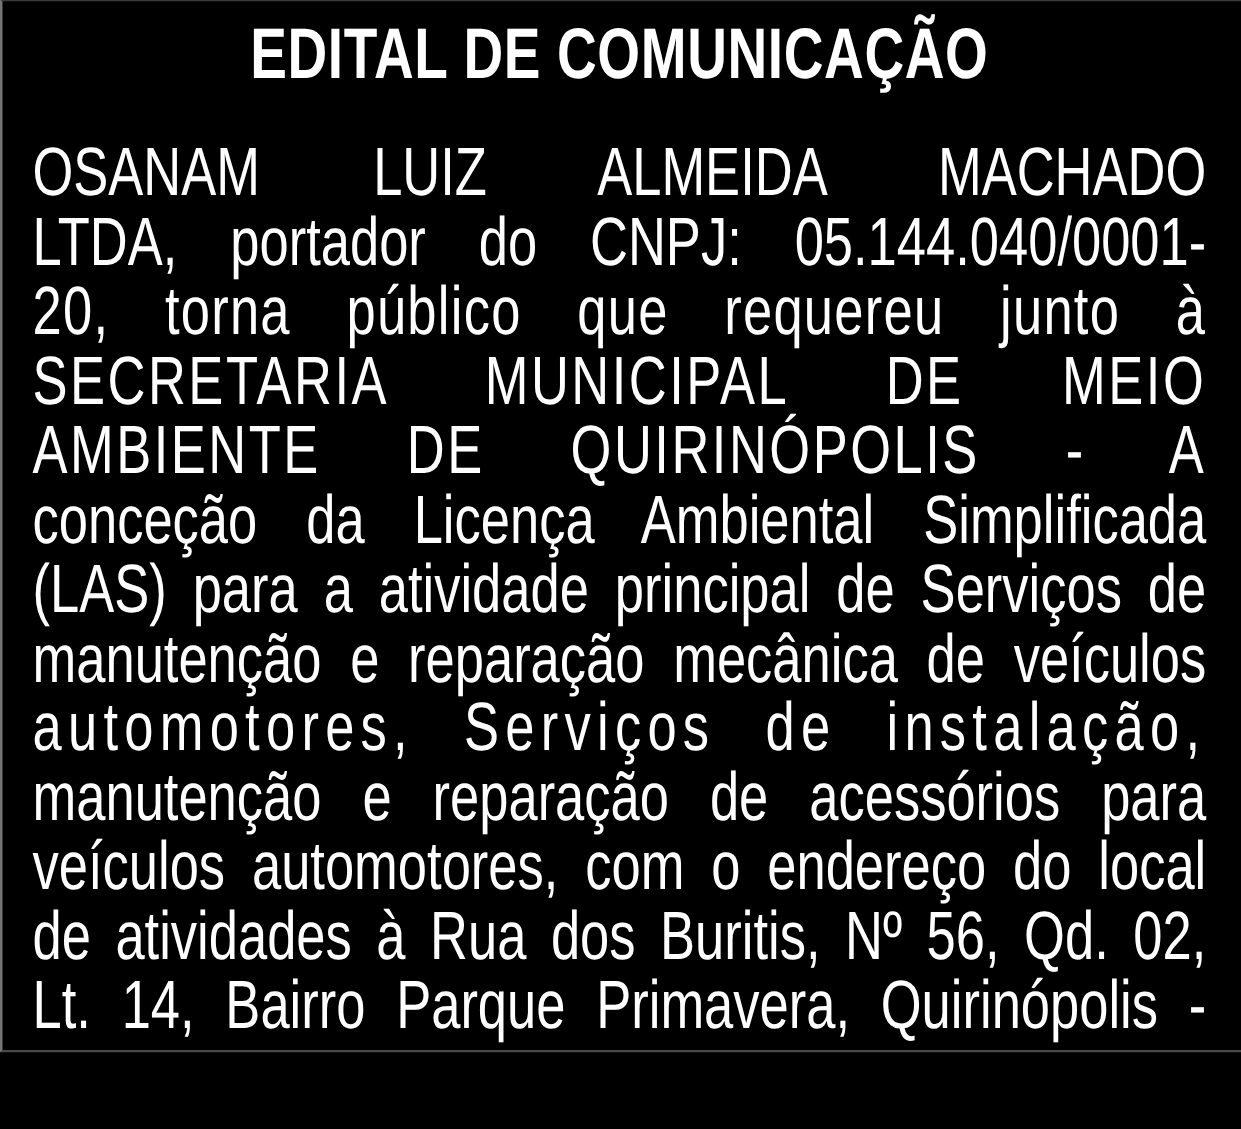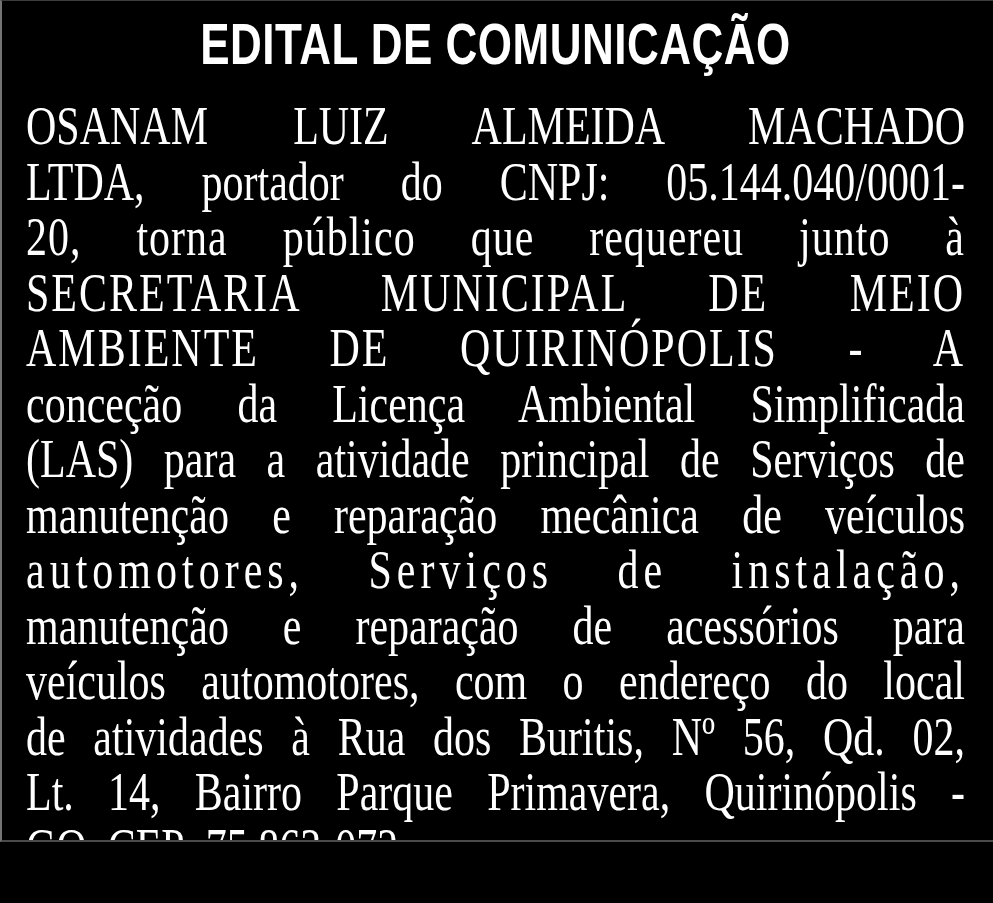--- a/index.html
+++ b/index.html
@@ -25,22 +25,22 @@
     font-weight: 700;
     font-size: 44px;
     line-height: 70px;
     text-align: center;
     white-space: nowrap;
     transform: scaleY(1.3);
     transform-origin: 50% 50%;
     letter-spacing: 0.5px;
   }
   .bodytext {
-    margin-top: 20px;
-    font-family: Liberation Serif, serif;
+    margin-top: 31px;
+    font-family: Liberation Sans, sans-serif;
   }
   .line {
     font-size: 42px;
     line-height: 55.5px;
     text-align: justify;
     text-align-last: justify;
     transform: scaleY(1.3);
     transform-origin: 50% 50%;
     white-space: pre-wrap;
   }

